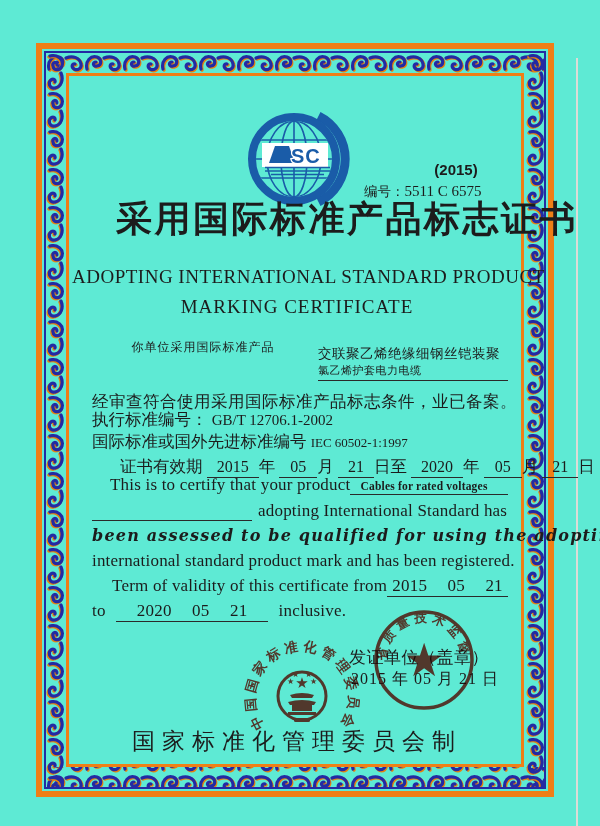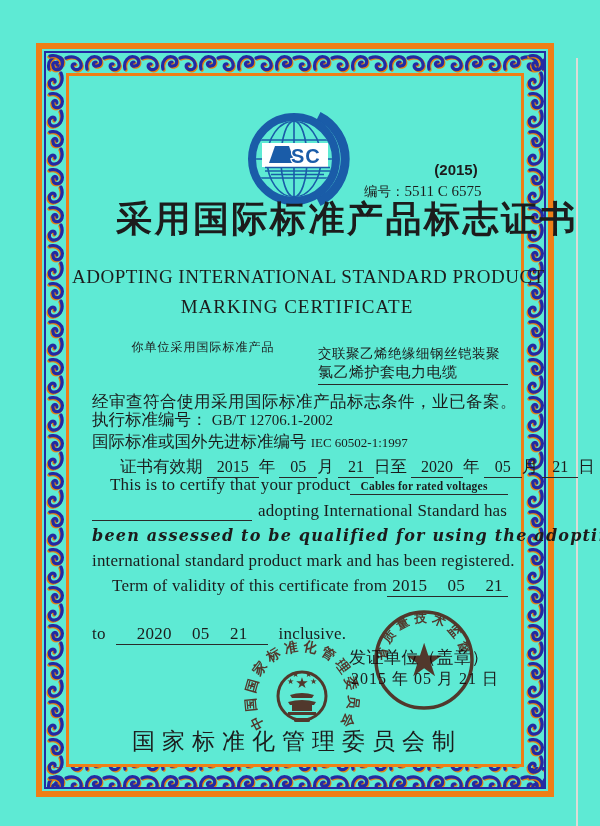--- a/index.html
+++ b/index.html
@@ -41,21 +41,21 @@
   
   .row{position:absolute;left:92px;width:416px;white-space:nowrap;}
   .u{border-bottom:1.5px solid #2a2a2a;}
   .company-row{top:336px;display:flex;}
   .company-col{width:222px;}
   .company-name{display:block;font-size:19px;letter-spacing:1px;text-align:center;
     border-bottom:1.5px solid #2a2a2a;padding-bottom:2px;}
   .company-label{display:block;font-size:12px;letter-spacing:1px;text-align:center;padding-top:3px;}
   .product-col{flex:1;margin-left:4px;padding-top:9px;}
   .product-l1{display:block;font-size:13.5px;letter-spacing:0.5px;}
-  .product-l2{display:block;font-size:15px;letter-spacing:0.5px;
+  .product-l2{display:block;font-size:11px;letter-spacing:0.5px;
     border-bottom:1.5px solid #2a2a2a;padding-bottom:2px;}
   .review-row{top:391px;font-size:16.5px;letter-spacing:0.5px;}
   .std-row{top:409px;font-size:16.5px;}
   .std-row .val{font-size:15px;letter-spacing:0;}
   .intl-row{top:431px;font-size:16.5px;}
   .intl-row .val{font-size:13px;}
   .validity-row{top:456px;font-size:16.5px;margin-left:28px;}
   .validity-row .u{display:inline-block;text-align:center;font-size:16px;padding:0 2px 1px 2px;}
   .vy{min-width:52px;} .vm{min-width:38px;} .vd{min-width:36px;}
 
@@ -66,21 +66,21 @@
   .en1 .u{flex:1;text-align:left;font-size:11.5px;font-weight:bold;padding:5px 0 0 10px;}
   .en2{top:501px;display:flex;}
   .en2 .u{width:160px;}
   .en2 .suf{padding-left:6px;}
   .en3{top:526px;font-style:italic;font-weight:600;font-size:16px;letter-spacing:1.2px;
     font-family:"DejaVu Serif","Liberation Serif",serif;}
   .en4{top:551px;}
   .en5{top:576px;display:flex;}
   .en5 .pre{padding-left:20px;}
   .en5 .u{flex:1;text-align:center;word-spacing:16px;}
-  .en6{top:624px;}
+  .en6{top:601px;}
   .en6 .u{display:inline-block;width:152px;text-align:center;word-spacing:16px;margin:0 6px;}
 
   
   .issuer-label{position:absolute;left:349px;top:646px;font-size:17px;letter-spacing:0.5px;}
   .issue-date{position:absolute;left:351px;top:669px;font-size:16px;letter-spacing:1px;}
   .footer{position:absolute;left:72px;top:726px;width:450px;text-align:center;
     font-size:23px;letter-spacing:7px;white-space:nowrap;}
 
   .seal{position:absolute;mix-blend-mode:multiply;opacity:0.9;}
   .seal-left{left:244px;top:640px;width:116px;height:116px;}

